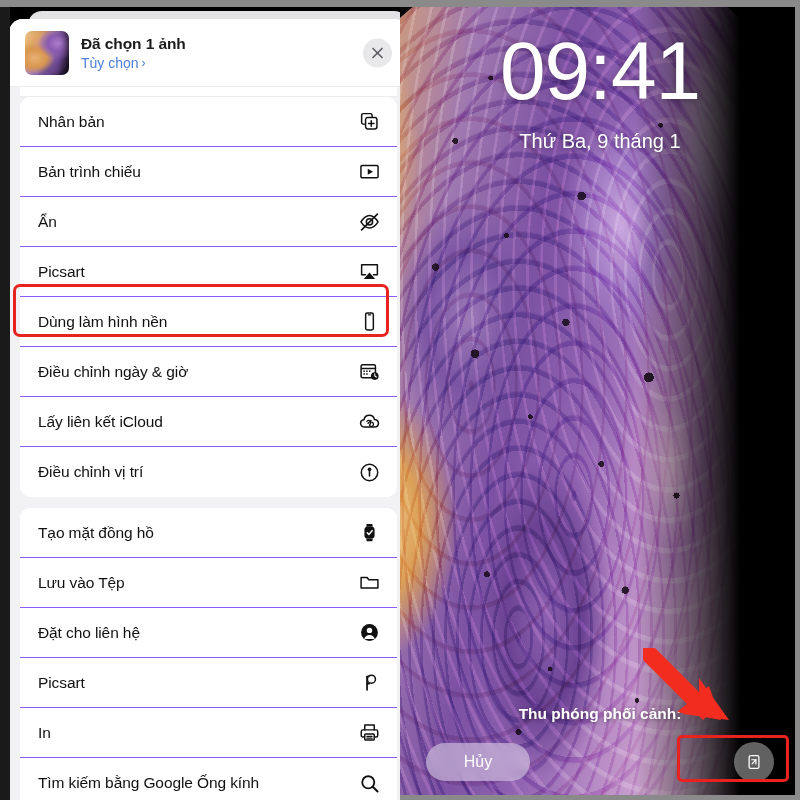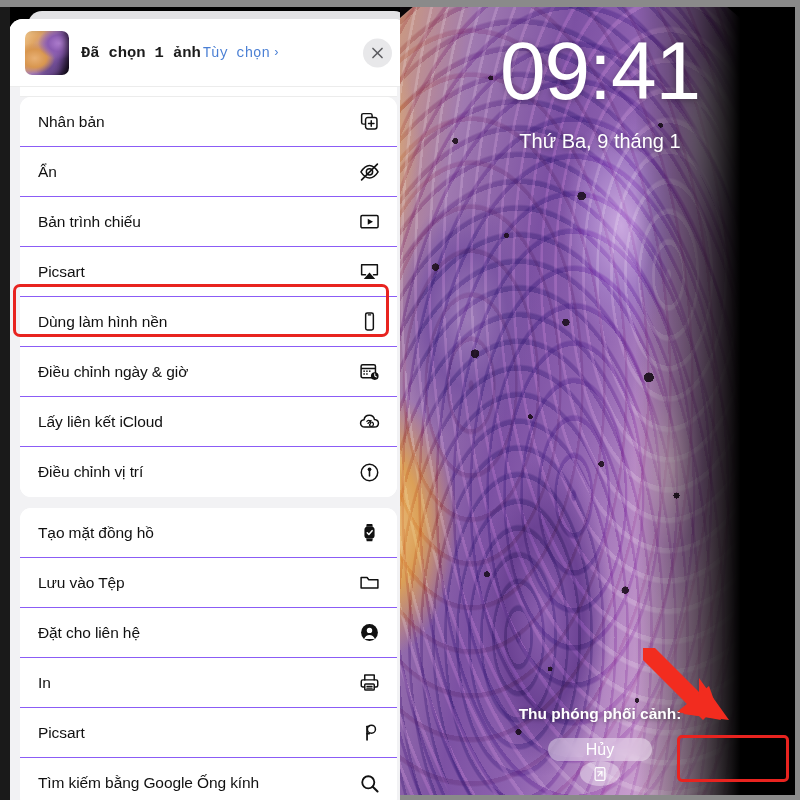--- a/index.html
+++ b/index.html
@@ -40,21 +40,21 @@
   }
   .thumb {
     width: 44px; height: 44px; border-radius: 7px; flex: 0 0 auto;
     background:
       radial-gradient(ellipse 30px 22px at 78% 28%, #b07fd0 0%, #8a5bb0 38%, rgba(40,20,60,0) 72%),
       radial-gradient(ellipse 26px 20px at 22% 62%, #e8b074 0%, #d8964f 45%, rgba(60,40,20,0) 78%),
       radial-gradient(ellipse 18px 14px at 55% 85%, #6b4a8c 0%, rgba(30,15,45,0) 75%),
       linear-gradient(125deg, #f0c68a 0%, #dfa565 22%, #a87fbd 50%, #6f4a95 72%, #140d1c 100%);
     box-shadow: inset -8px 0 10px -6px rgba(0,0,0,0.85);
   }
-  .header-text { margin-left: 12px; display: flex; flex-direction: row; gap: 2px; font-family: Liberation Mono, monospace; }
+  .header-text { margin-left: 12px; display: flex; flex-direction: column; gap: 2px; }
   .header-title { font-size: 15.5px; font-weight: 700; color: #1b1b1b; letter-spacing: -0.1px; }
   .header-link { font-size: 14px; color: #4a7fd4; display: flex; align-items: center; gap: 3px; }
   .header-link .chev { font-size: 12px; color: #4a7fd4; }
   .close-btn {
     position: absolute; right: 16px; top: 50%; transform: translateY(-50%);
     width: 29px; height: 29px; border-radius: 50%;
     background: #e8e8ea; display: flex; align-items: center; justify-content: center;
   }
   .close-btn svg { width: 13px; height: 13px; }
 
@@ -168,21 +168,21 @@
     text-shadow: 0 1px 5px rgba(0,0,0,0.35); z-index: 10;
   }
 
   .persp-label {
     position: absolute; left: 0; right: 0; top: 705px; text-align: center;
     color: #fff; font-size: 15.5px; font-weight: 700; z-index: 12;
     text-shadow: 0 1px 4px rgba(0,0,0,0.45);
   }
   .bottom-bar {
     position: absolute; left: 0; right: 0; top: 738px; height: 48px; z-index: 14;
-    display: flex; align-items: center; justify-content: space-between; padding: 0 26px; flex-direction: column;
+    display: flex; align-items: center; justify-content: space-between; padding: 0 26px;
   }
   .btn-pill {
     min-width: 104px; height: 38px; border-radius: 19px;
     display: flex; align-items: center; justify-content: center;
     color: #fff; font-size: 16px; font-weight: 500;
     backdrop-filter: blur(6px);
   }
   .btn-cancel { background: rgba(255,255,255,0.42); }
   .btn-set    { background: rgba(255,255,255,0.55); }
   .btn-persp {
@@ -233,35 +233,35 @@
                 <span class="row-label">Nhân bản</span>
                 <span class="row-icon">
                   <svg viewBox="0 0 24 24">
                     <rect x="3" y="3" width="12" height="12" rx="2" fill="none" stroke="#111" stroke-width="1.7" stroke-linecap="round" stroke-linejoin="round"></rect>
                     <rect x="7.5" y="7.5" width="13" height="13" rx="2.5" fill="#fff" stroke="#111" stroke-width="1.7"></rect>
                     <path d="M14 11.2 L14 17.3 M10.9 14.2 L17.1 14.2" fill="none" stroke="#111" stroke-width="1.7" stroke-linecap="round" stroke-linejoin="round"></path>
                   </svg>
                 </span>
               </div>
               <div class="row">
+                <span class="row-label">Bản trình chiếu</span>
+                <span class="row-icon">
+                  <svg viewBox="0 0 24 24">
+                    <rect x="2.2" y="5.2" width="19.6" height="14" rx="1.4" fill="none" stroke="#111" stroke-width="1.7" stroke-linecap="round" stroke-linejoin="round"></rect>
+                    <path d="M10 8.8 L16 12.2 L10 15.6 Z" fill="#111" stroke="none"></path>
+                  </svg>
+                </span>
+              </div>
+              <div class="row">
                 <span class="row-label">Ẩn</span>
                 <span class="row-icon">
                   <svg viewBox="0 0 24 24">
                     <path d="M2.2 12.5 C5.5 7.3 9 5.2 12 5.2 C15 5.2 18.5 7.3 21.8 12.5 C18.5 17.7 15 19.5 12 19.5 C9 19.5 5.5 17.7 2.2 12.5 Z" fill="none" stroke="#111" stroke-width="1.7" stroke-linecap="round" stroke-linejoin="round"></path>
                     <circle cx="12" cy="12.4" r="3.6" fill="none" stroke="#111" stroke-width="1.7" stroke-linecap="round" stroke-linejoin="round"></circle>
                     <path d="M3 21.5 L21 3.5" stroke="#111" stroke-width="1.9" stroke-linecap="round" fill="none"></path>
-                  </svg>
-                </span>
-              </div>
-              <div class="row">
-                <span class="row-label">Bản trình chiếu</span>
-                <span class="row-icon">
-                  <svg viewBox="0 0 24 24">
-                    <rect x="2.2" y="5.2" width="19.6" height="14" rx="1.4" fill="none" stroke="#111" stroke-width="1.7" stroke-linecap="round" stroke-linejoin="round"></rect>
-                    <path d="M10 8.8 L16 12.2 L10 15.6 Z" fill="#111" stroke="none"></path>
                   </svg>
                 </span>
               </div>
               <div class="row">
                 <span class="row-label">Picsart</span>
                 <span class="row-icon">
                   <svg viewBox="0 0 24 24">
                     <path d="M3 4.2 L21 4.2 L21 15.6 L16.6 15.6 M7.4 15.6 L3 15.6 L3 4.2" fill="none" stroke="#111" stroke-width="1.7" stroke-linecap="round" stroke-linejoin="round"></path>
                     <path d="M12 13.2 L18.6 20.6 L5.4 20.6 Z" fill="#111" stroke="none"></path>
                   </svg>
@@ -337,37 +337,37 @@
                 <span class="row-label">Đặt cho liên hệ</span>
                 <span class="row-icon">
                   <svg viewBox="0 0 24 24">
                     <circle cx="12" cy="12" r="9.6" fill="#111"></circle>
                     <circle cx="12" cy="9.6" r="3.1" fill="#fff"></circle>
                     <path d="M5.9 19.4 C7 16.3 9.2 14.8 12 14.8 C14.8 14.8 17 16.3 18.1 19.4 Z" fill="#fff"></path>
                   </svg>
                 </span>
               </div>
               <div class="row">
+                <span class="row-label">Picsart</span>
+                <span class="row-icon">
+                  <svg viewBox="0 0 24 24">
+                    <circle cx="14.2" cy="8.2" r="4.6" fill="none" stroke="#111" stroke-width="1.7" stroke-linecap="round" stroke-linejoin="round"></circle>
+                    <path d="M9.2 5.2 L9.2 20.4" stroke="#111" stroke-width="2" stroke-linecap="round" fill="none"></path>
+                    <path d="M9.2 5.2 L11.4 5.2 M9.2 13.4 L11.8 13.4" stroke="#111" stroke-width="1.7" stroke-linecap="round" fill="none"></path>
+                  </svg>
+                </span>
+              </div>
+              <div class="row">
                 <span class="row-label">In</span>
                 <span class="row-icon">
                   <svg viewBox="0 0 24 24">
                     <path d="M6.6 9 L6.6 3.4 L17.4 3.4 L17.4 9" fill="none" stroke="#111" stroke-width="1.7" stroke-linecap="round" stroke-linejoin="round"></path>
                     <rect x="2.6" y="9" width="18.8" height="8.2" rx="1.8" fill="none" stroke="#111" stroke-width="1.7" stroke-linecap="round" stroke-linejoin="round"></rect>
                     <rect x="6.6" y="13.6" width="10.8" height="7" rx="1" fill="#fff" stroke="#111" stroke-width="1.7"></rect>
                     <path d="M9 16.3 L15 16.3 M9 18.5 L15 18.5" stroke="#111" stroke-width="1.4" stroke-linecap="round"></path>
-                  </svg>
-                </span>
-              </div>
-              <div class="row">
-                <span class="row-label">Picsart</span>
-                <span class="row-icon">
-                  <svg viewBox="0 0 24 24">
-                    <circle cx="14.2" cy="8.2" r="4.6" fill="none" stroke="#111" stroke-width="1.7" stroke-linecap="round" stroke-linejoin="round"></circle>
-                    <path d="M9.2 5.2 L9.2 20.4" stroke="#111" stroke-width="2" stroke-linecap="round" fill="none"></path>
-                    <path d="M9.2 5.2 L11.4 5.2 M9.2 13.4 L11.8 13.4" stroke="#111" stroke-width="1.7" stroke-linecap="round" fill="none"></path>
                   </svg>
                 </span>
               </div>
               <div class="row">
                 <span class="row-label">Tìm kiếm bằng Google Ống kính</span>
                 <span class="row-icon">
                   <svg viewBox="0 0 24 24">
                     <circle cx="10.6" cy="10.6" r="6.9" fill="none" stroke="#111" stroke-width="2.1"></circle>
                     <path d="M15.7 15.7 L21.2 21.2" stroke="#111" stroke-width="2.3" stroke-linecap="round" fill="none"></path>
                   </svg>

